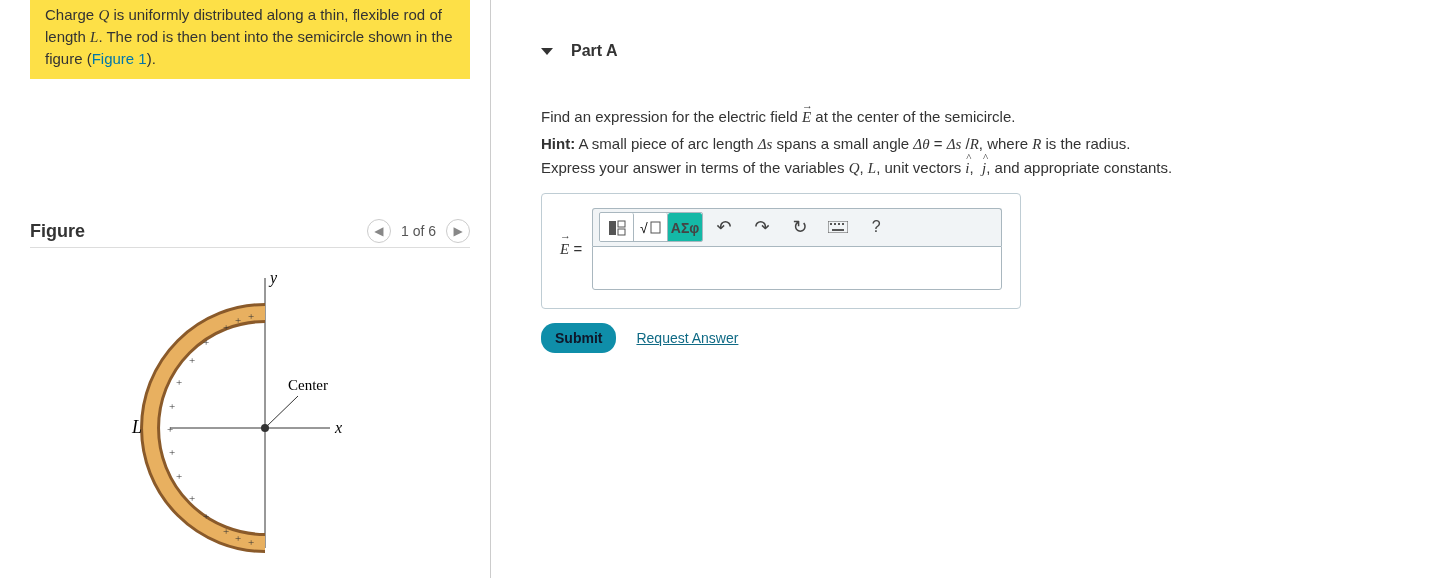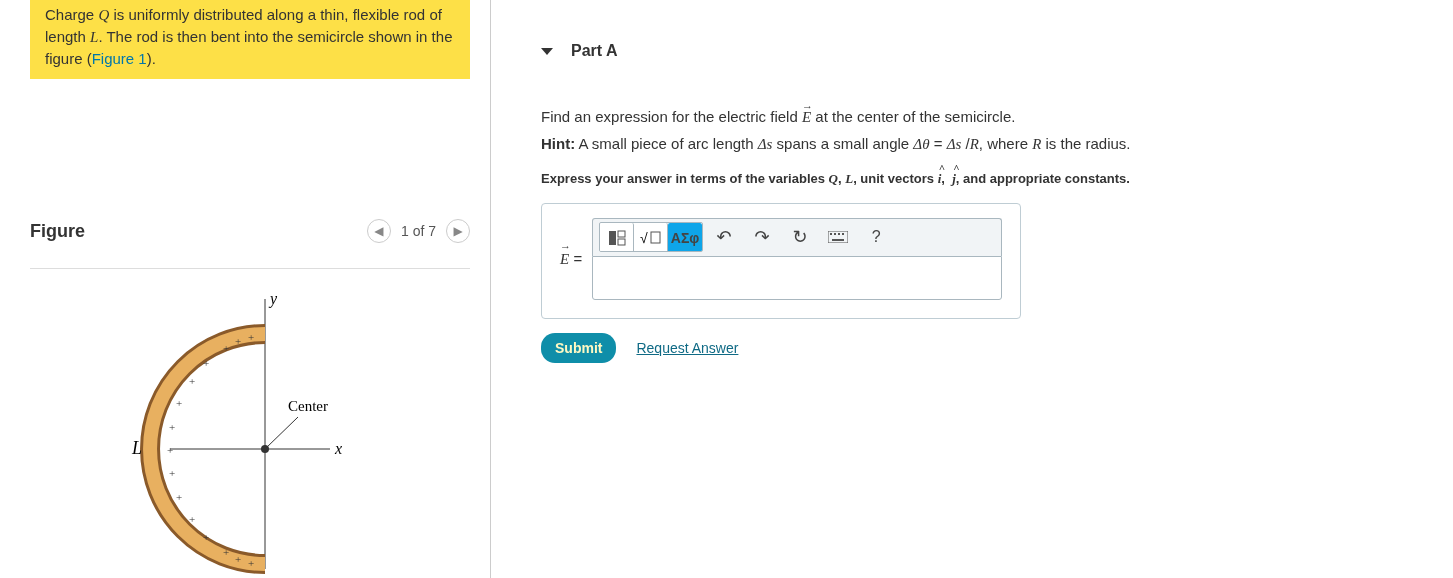--- a/index.html
+++ b/index.html
@@ -28,21 +28,21 @@
     font-size: 15px;
     line-height: 1.4;
     color: #333;
   }
   .link { color: #0077aa; }
   .figure-header {
     display: flex;
     align-items: center;
     justify-content: space-between;
     margin-top: 140px;
-    padding-bottom: 25px;
+    padding-bottom: 4px;
     border-bottom: 1px solid #ddd;
   }
   .figure-title { font-weight: bold; font-size: 18px; color: #333; }
   .fig-nav { display: flex; align-items: center; gap: 10px; color: #555; }
   .nav-btn {
     width: 24px; height: 24px; border: 1px solid #ccc; border-radius: 50%;
     display: flex; align-items: center; justify-content: center;
     color: #888; font-size: 12px; background: #fff;
   }
   .figure-area {
@@ -54,23 +54,23 @@
     display: flex; align-items: center; gap: 18px;
     font-weight: bold; font-size: 16px; color: #333;
     margin-top: 42px; margin-bottom: 18px;
   }
   .part-header .tri {
     width: 0; height: 0; border-left: 6px solid transparent;
     border-right: 6px solid transparent; border-top: 7px solid #333;
   }
   .part-body { padding-left: 0; }
   .prompt-text { font-size: 15px; color: #333; line-height: 1.5; margin-bottom: 6px; margin-top: 46px; }
-  .hint-line { font-size: 15px; margin-bottom: 18px; }
+  .hint-line { font-size: 15px; margin-bottom: 6px; }
   .hint-line b { font-weight: bold; }
-  .bold-line { font-weight: bold; font-size: 13px; margin-bottom: 16px; }
+  .bold-line { font-weight: normal; font-size: 15px; margin-bottom: 16px; }
   .answer-box {
     border: 1px solid #bfcdd4; border-radius: 4px;
     padding: 14px 18px 18px 18px; width: 480px;
     display: flex; align-items: center; gap: 10px;
     margin-bottom: 14px;
   }
   .answer-label { font-size: 15px; font-style: italic; }
   .answer-stack { display: flex; flex-direction: column; flex: 1; }
   .toolbar {
     display: flex; align-items: center; gap: 4px;
@@ -82,29 +82,29 @@
   .tb-btn {
     min-width: 34px; height: 30px; border: 1px solid transparent;
     display: flex; align-items: center; justify-content: center;
     color: #444; font-size: 14px; border-radius: 2px;
   }
   .tb-group {
     display: flex; border: 1px solid #a9b7bf; border-radius: 2px;
     overflow: hidden; height: 30px; background: #fff;
   }
   .tb-group .tb-btn { border: none; border-right: 1px solid #a9b7bf; background: #fff; }
-  .tb-group .tb-btn:last-child { border-right: none; background: #0ea5e9; }
+  .tb-group .tb-btn:last-child { border-right: none; background: #14b8a6; }
   .answer-input {
     border: 1px solid #a9b7bf; height: 44px; width: 100%;
     border-bottom-left-radius: 3px; border-bottom-right-radius: 3px;
     padding: 4px 8px; font-size: 15px;
   }
   .actions { display: flex; align-items: center; gap: 20px; margin-bottom: 30px; }
   .submit-btn {
-    background: #0f8ea9; color: #fef9c3; border: none;
+    background: #0f8ea9; color: #0f172a; border: none;
     padding: 7px 14px; font-size: 14px; border-radius: 14px; font-weight: bold;
   }
   .req-link { color: #0f6a85; font-weight: normal; text-decoration: underline; font-size: 14px; }
   .ital { font-style: italic; font-family: 'Times New Roman', serif; }
   .vec-arrow { position: relative; }
   .vec-arrow::after {
     content: "→"; position: absolute; top: -12px; left: 0; font-size: 11px;
     font-style: normal;
   }
   .hat { position: relative; }
@@ -116,21 +116,21 @@
 <div class="layout">
   <div class="left-col">
     <div class="problem-statement">
       <span>Charge <span class="ital">Q</span> is uniformly distributed along a thin, flexible rod of length <span class="ital">L</span>. The rod is then bent into the semicircle shown in the figure (</span><span class="link">Figure 1</span><span>).</span>
     </div>
 
     <div class="figure-header">
       <div class="figure-title">Figure</div>
       <div class="fig-nav">
         <div class="nav-btn">◀</div>
-        <div>1 of 7</div>
+        <div>1 of 6</div>
         <div class="nav-btn">▶</div>
       </div>
     </div>
 
     <div class="figure-area">
       <svg width="260" height="290" viewBox="0 0 260 290">
         <line x1="145" y1="10" x2="145" y2="280" stroke="#333" stroke-width="1"></line>
         <line x1="50" y1="160" x2="210" y2="160" stroke="#333" stroke-width="1"></line>
         <text x="150" y="15" font-style="italic" font-family="serif" font-size="16">y</text>
         <text x="215" y="165" font-style="italic" font-family="serif" font-size="16">x</text>

